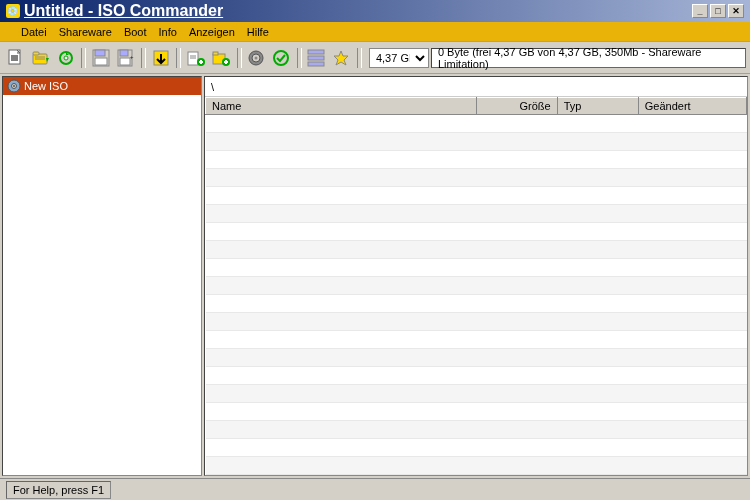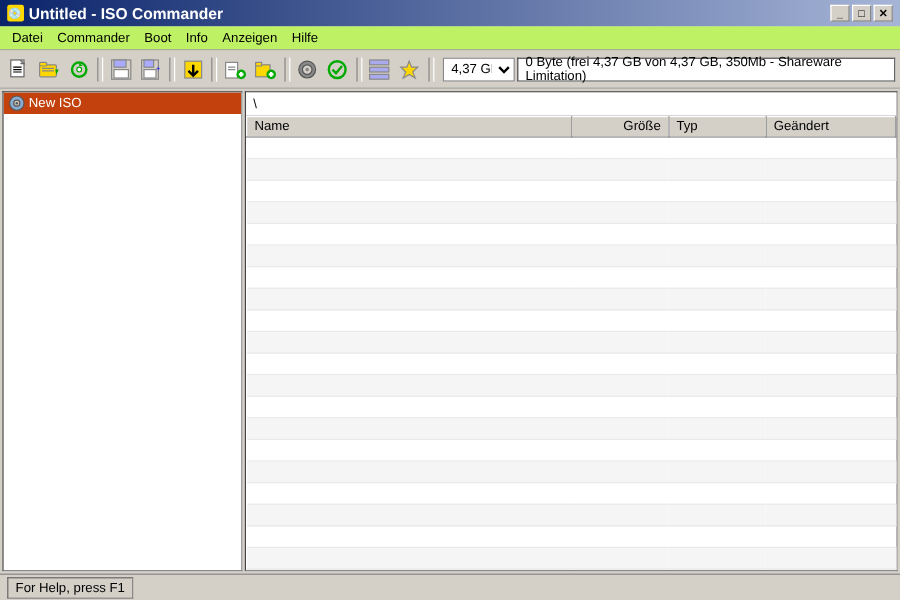--- a/index.html
+++ b/index.html
@@ -32,22 +32,23 @@
       width: 14px;
       height: 14px;
       background: #ffd700;
       border-radius: 2px;
       display: flex;
       align-items: center;
       justify-content: center;
       font-size: 9px;
     }
     .title-bar-text {
-      font-size: 13px;
+      font-size: 16px;
       font-weight: bold;
+      text-decoration: underline;
     }
     .title-bar-buttons {
       display: flex;
       gap: 2px;
     }
     .title-btn {
       width: 16px;
       height: 14px;
       background: #d4d0c8;
       border: 1px solid #888;
@@ -58,24 +59,24 @@
       justify-content: center;
       cursor: pointer;
       font-size: 9px;
       color: #000;
       font-weight: bold;
     }
     .title-btn.close-btn { background: #d4d0c8; }
 
     
     .menu-bar {
-      background: #bef264;
-      display: flex;
-      align-items: center;
-      padding: 2px 4px;
+      background: #eab308;
+      display: flex;
+      align-items: center;
+      padding: 2px 15px;
       height: 20px;
       border-bottom: 1px solid #a0a0a0;
     }
     .menu-item {
       padding: 2px 6px;
       cursor: pointer;
       font-size: 11px;
     }
 
     
@@ -263,21 +264,21 @@
   </div>
   <div class="title-bar-buttons">
     <div class="title-btn">_</div>
     <div class="title-btn">□</div>
     <div class="title-btn close-btn">✕</div>
   </div>
 </div>
 
 <div class="menu-bar">
   <span class="menu-item">Datei</span>
-  <span class="menu-item">Commander</span>
+  <span class="menu-item">Shareware</span>
   <span class="menu-item">Boot</span>
   <span class="menu-item">Info</span>
   <span class="menu-item">Anzeigen</span>
   <span class="menu-item">Hilfe</span>
 </div>
 
 <div class="toolbar">
 
   <div class="toolbar-btn" title="Neu">
     <svg width="18" height="18" viewBox="0 0 18 18">

